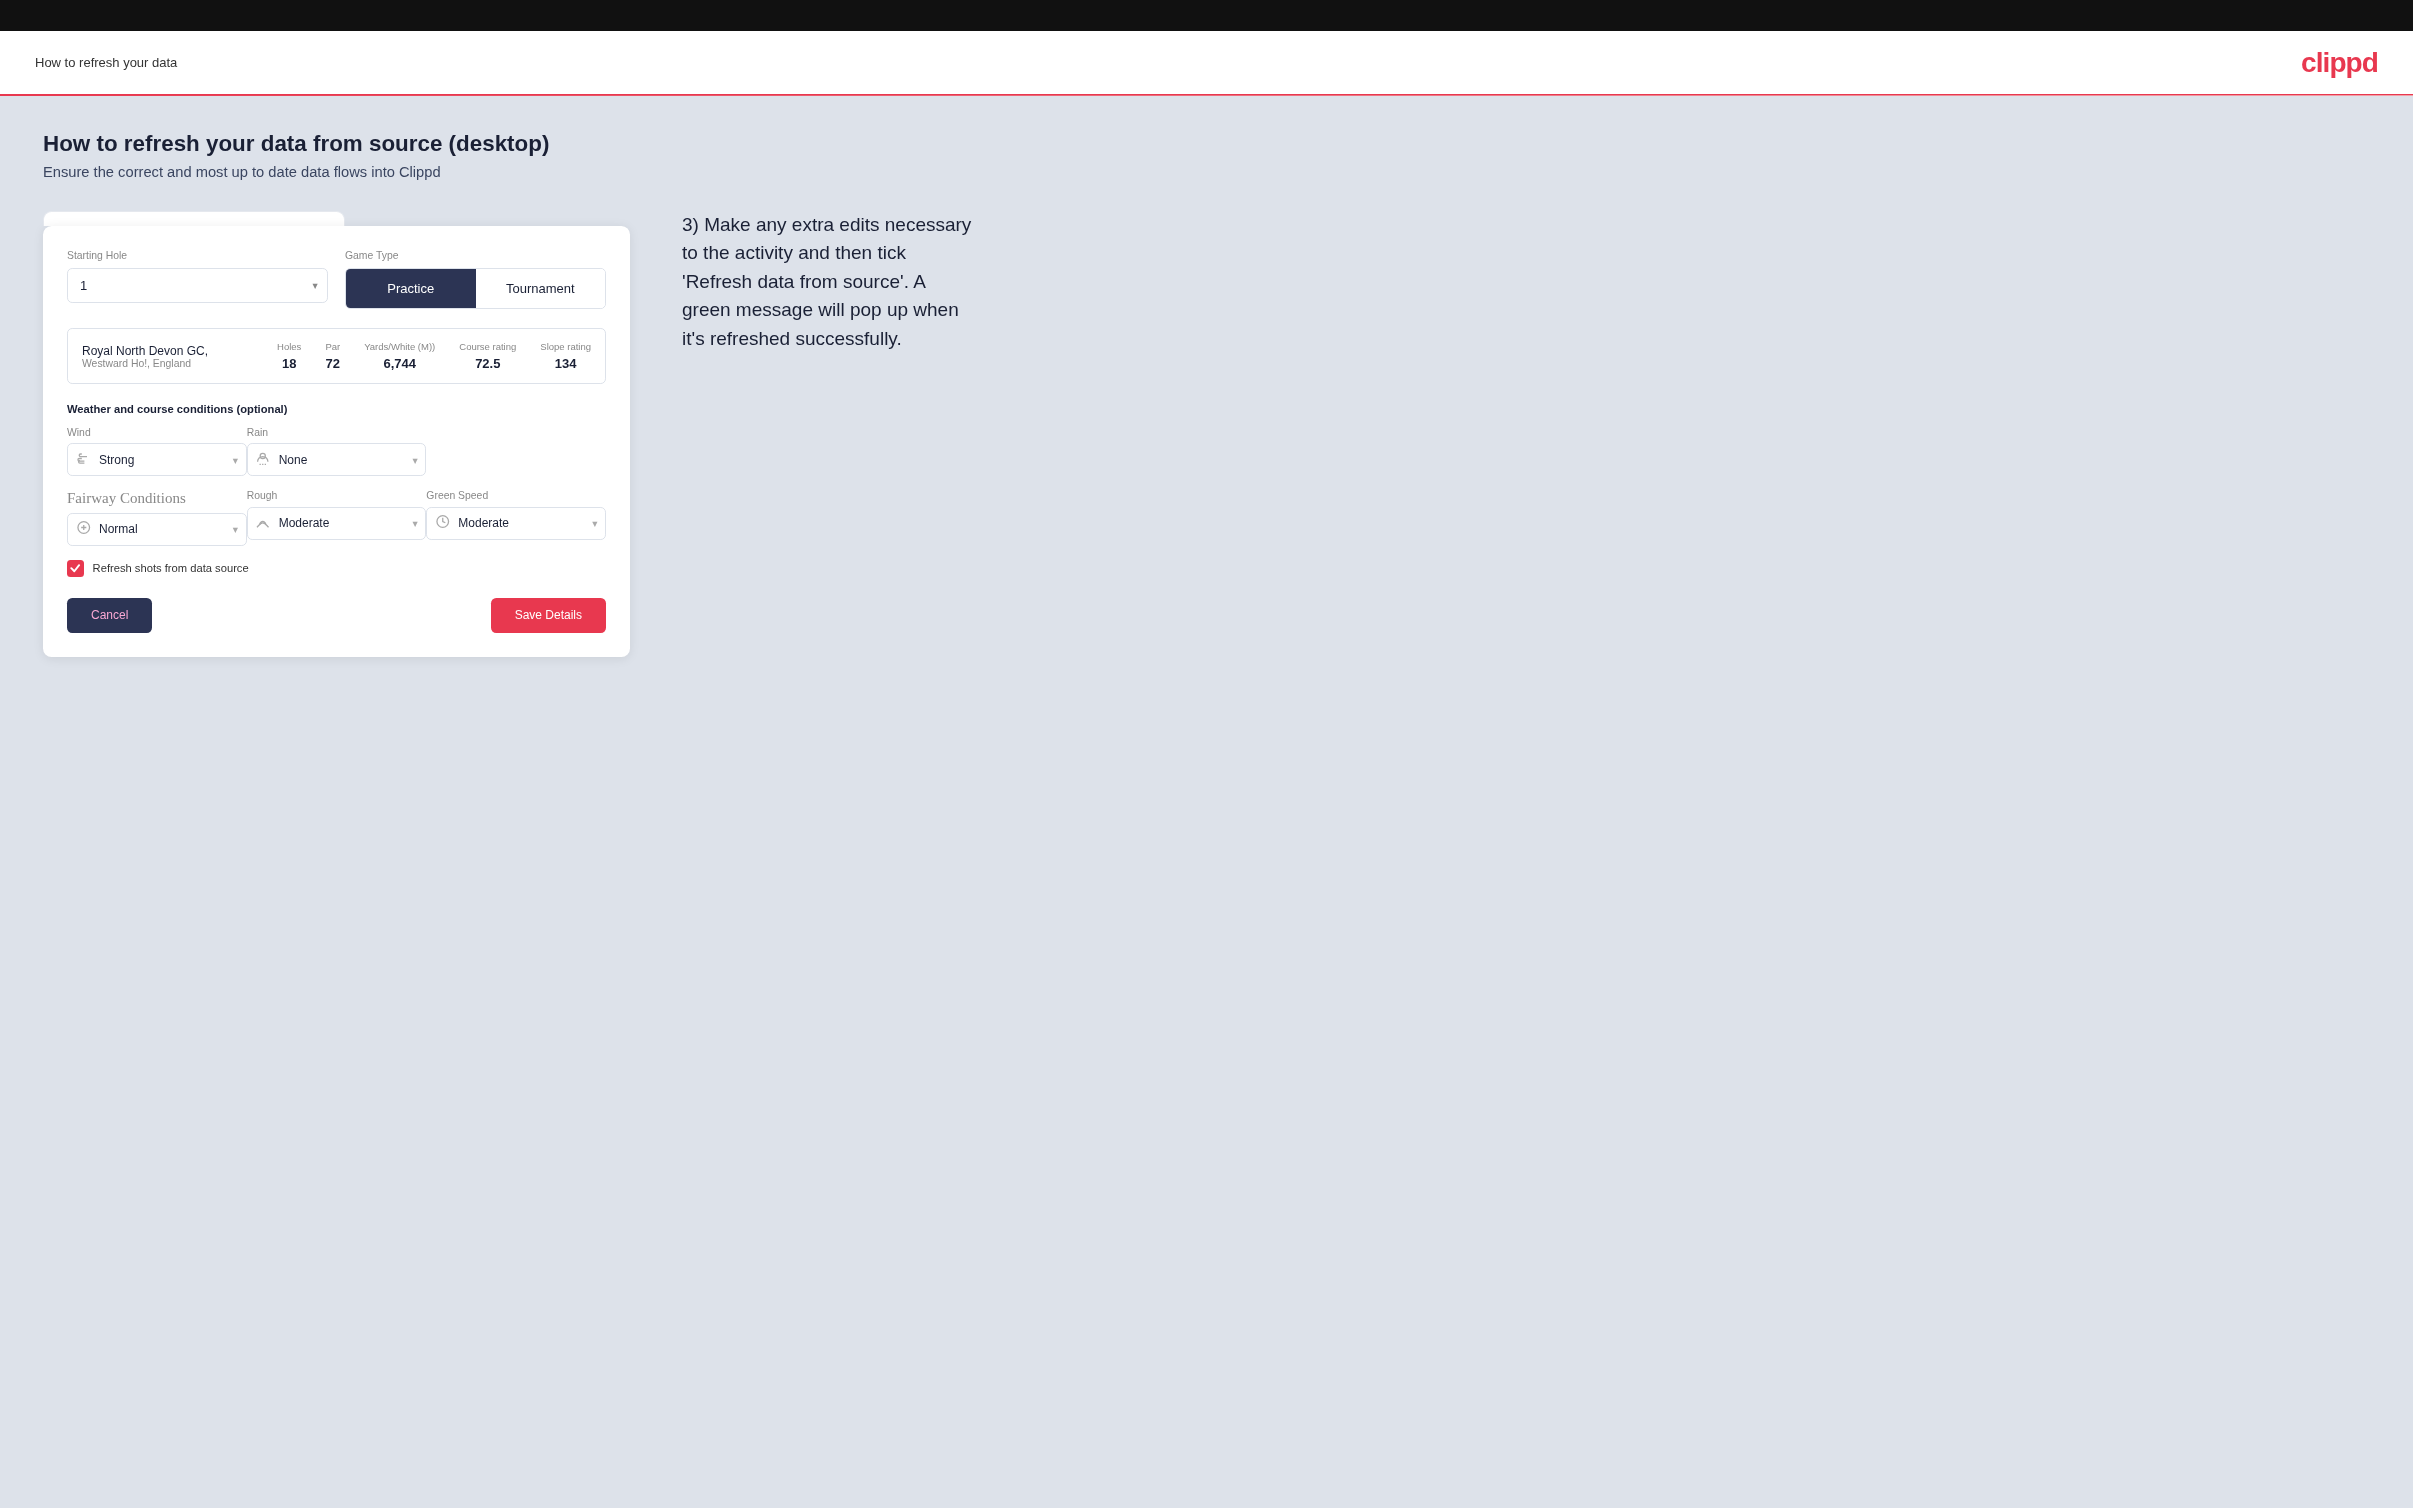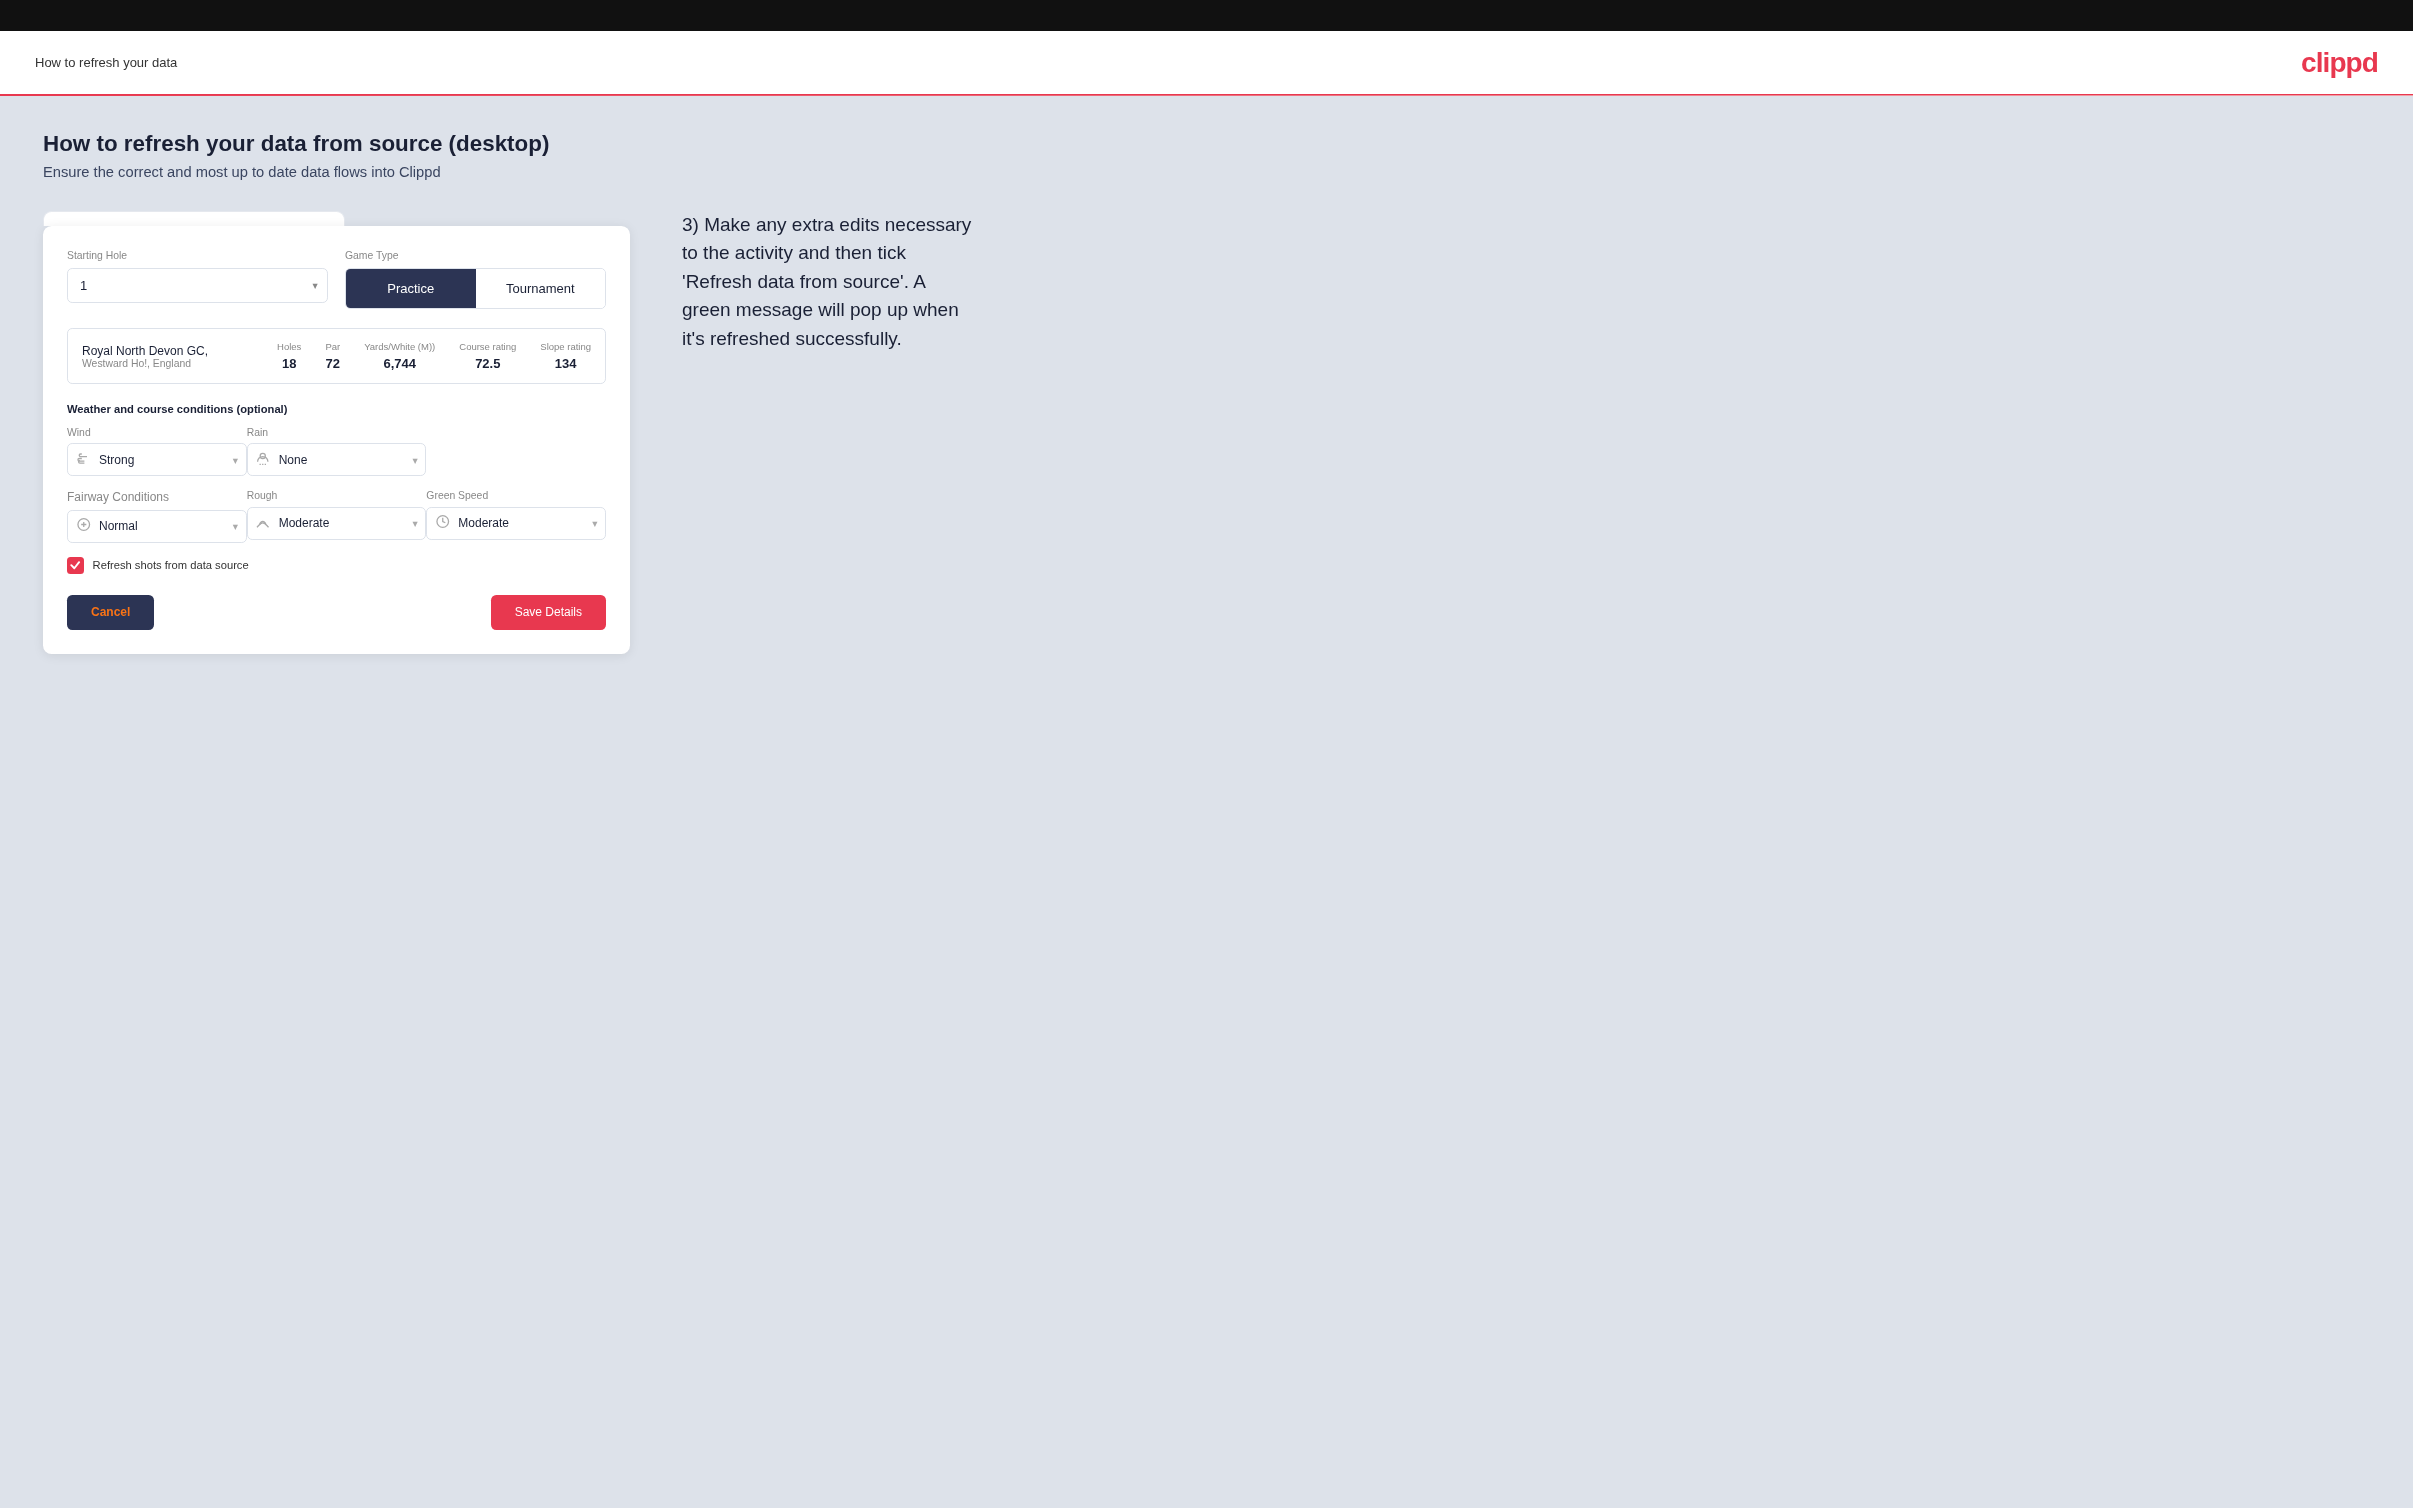--- a/index.html
+++ b/index.html
@@ -269,27 +269,26 @@
 
     .button-row {
       display: flex;
       justify-content: space-between;
       align-items: center;
       margin-top: 5.2px;
     }
 
     .btn-cancel {
       background: #2c3454;
-      color: #f97316;
+      color: #f9a8d4;
       border: none;
       border-radius: 5.2px;
       padding: 10.4px 24px;
       font-size: 12px;
       cursor: pointer;
-      font-weight: bold;
     }
 
     .btn-save {
       background: #e8384f;
       color: #fff;
       border: none;
       border-radius: 5.2px;
       padding: 10.4px 24px;
       font-size: 12px;
       cursor: pointer;
@@ -419,21 +418,21 @@
                 <option>Heavy</option>
               </select>
               <span class="select-icon-right">▾</span>
             </div>
           </div>
           <div style="flex:1;"></div>
         </div>
 
         <div class="conditions-row">
           <div class="select-with-icon">
-            <label class="form-label" style="margin-bottom:5.2px;display:block;font-size:12px;color:#888;">Fairway Conditions</label>
+            <label class="form-label" style="margin-bottom:5.2px;display:block;font-size:15px;color:#888;font-family:Liberation Serif, serif;">Fairway Conditions</label>
             <div style="position:relative;">
               <span class="select-icon-left">
                 <svg width="15.5" height="15.5" viewBox="0 0 24 24" fill="none" stroke="#aaa" stroke-width="2">
                     <circle cx="12" cy="12" r="9"></circle>
                     <path d="M12 8v8M8 12h8"></path>
                   </svg>
               </span>
               <select style="width:100%;border:0.9px solid #dde2ea;border-radius:5.2px;padding:8.6px 31px 8.6px 31px;font-size:12px;color:#1a2035;background:#fff;appearance:none;cursor:pointer;">
                 <option>Normal</option>
                 <option>Soft</option>

